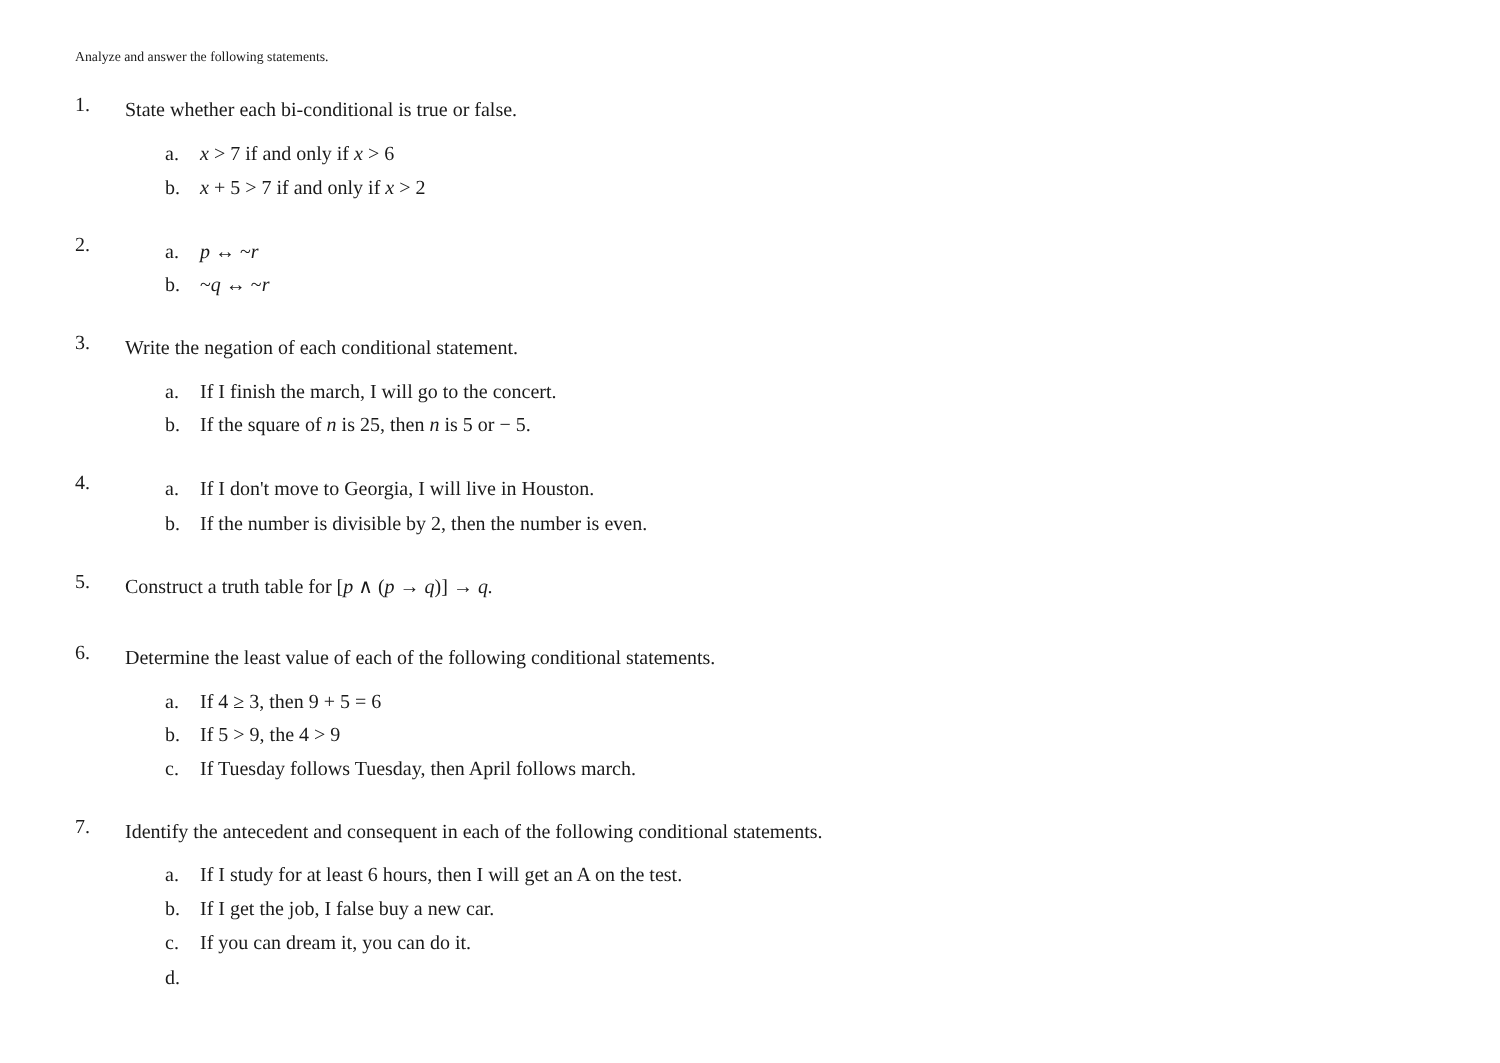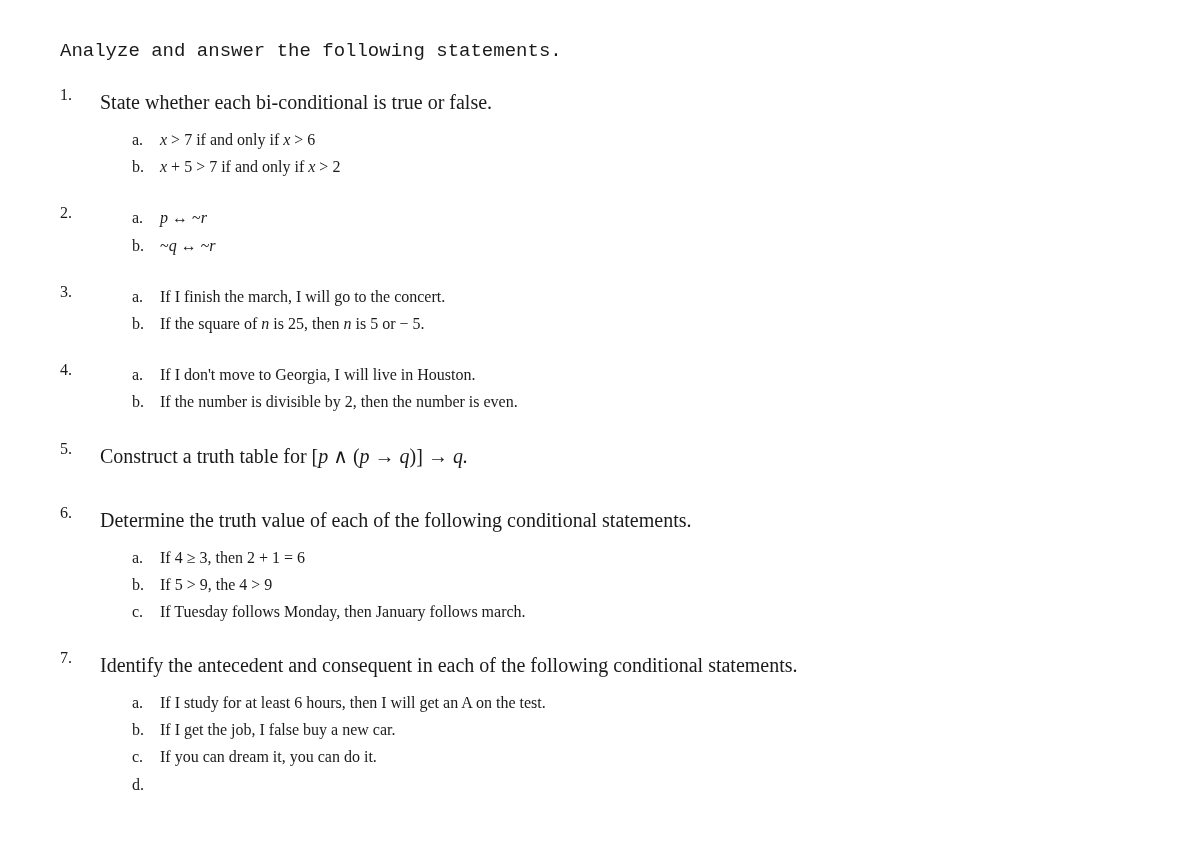--- a/index.html
+++ b/index.html
@@ -16,23 +16,22 @@
       width: 1200px;
       min-height: 850px;
       padding: 40px 60px;
     }
 
     .page-container {
       max-width: 1100px;
     }
 
     .intro-text {
-      font-size: 19px;
+      font-size: 11px;
       margin-bottom: 24px;
-      font-family: Liberation Mono, monospace;
     }
 
     .questions-list {
       list-style: none;
       counter-reset: question-counter;
     }
 
     .question-item {
       display: flex;
       gap: 12px;
@@ -42,21 +41,21 @@
     .question-number {
       min-width: 28px;
       font-size: 16px;
     }
 
     .question-content {
       flex: 1;
     }
 
     .question-text {
-      font-size: 20px;
+      font-size: 16px;
       margin-bottom: 8px;
       line-height: 1.6;
     }
 
     .sub-list {
       list-style: none;
       padding-left: 32px;
     }
 
     .sub-item {
@@ -120,20 +119,21 @@
             <span class="sub-label">b.</span>
             <span class="sub-text">~<span class="math">q</span> ↔ ~<span class="math">r</span></span>
           </li>
         </ul>
       </div>
     </li>
 
     <li class="question-item">
       <span class="question-number">3.</span>
       <div class="question-content">
+        <div class="question-text">Write the negation of each conditional statement.</div>
         <ul class="sub-list">
           <li class="sub-item">
             <span class="sub-label">a.</span>
             <span class="sub-text">If I finish the march, I will go to the concert.</span>
           </li>
           <li class="sub-item">
             <span class="sub-label">b.</span>
             <span class="sub-text">If the square of <span class="math">n</span> is 25, then <span class="math">n</span> is 5 <span class="no-italic">or</span> − 5.</span>
           </li>
         </ul>
@@ -159,33 +159,33 @@
     <li class="question-item">
       <span class="question-number">5.</span>
       <div class="question-content">
         <div class="question-text">Construct a truth table for [<span class="math">p</span> ∧ (<span class="math">p</span> → <span class="math">q</span>)] → <span class="math">q.</span></div>
       </div>
     </li>
 
     <li class="question-item">
       <span class="question-number">6.</span>
       <div class="question-content">
-        <div class="question-text">Determine the truth value of each of the following conditional statements.</div>
-        <ul class="sub-list">
-          <li class="sub-item">
-            <span class="sub-label">a.</span>
-            <span class="sub-text">If 4 ≥ 3, then 2 + 1 = 6</span>
+        <div class="question-text">Determine the least value of each of the following conditional statements.</div>
+        <ul class="sub-list">
+          <li class="sub-item">
+            <span class="sub-label">a.</span>
+            <span class="sub-text">If 4 ≥ 3, then 9 + 5 = 6</span>
           </li>
           <li class="sub-item">
             <span class="sub-label">b.</span>
             <span class="sub-text">If 5 &gt; 9, the 4 &gt; 9</span>
           </li>
           <li class="sub-item">
             <span class="sub-label">c.</span>
-            <span class="sub-text">If Tuesday follows Monday, then January follows march.</span>
+            <span class="sub-text">If Tuesday follows Tuesday, then April follows march.</span>
           </li>
         </ul>
       </div>
     </li>
 
     <li class="question-item">
       <span class="question-number">7.</span>
       <div class="question-content">
         <div class="question-text">Identify the antecedent and consequent in each of the following conditional statements.</div>
         <ul class="sub-list">

